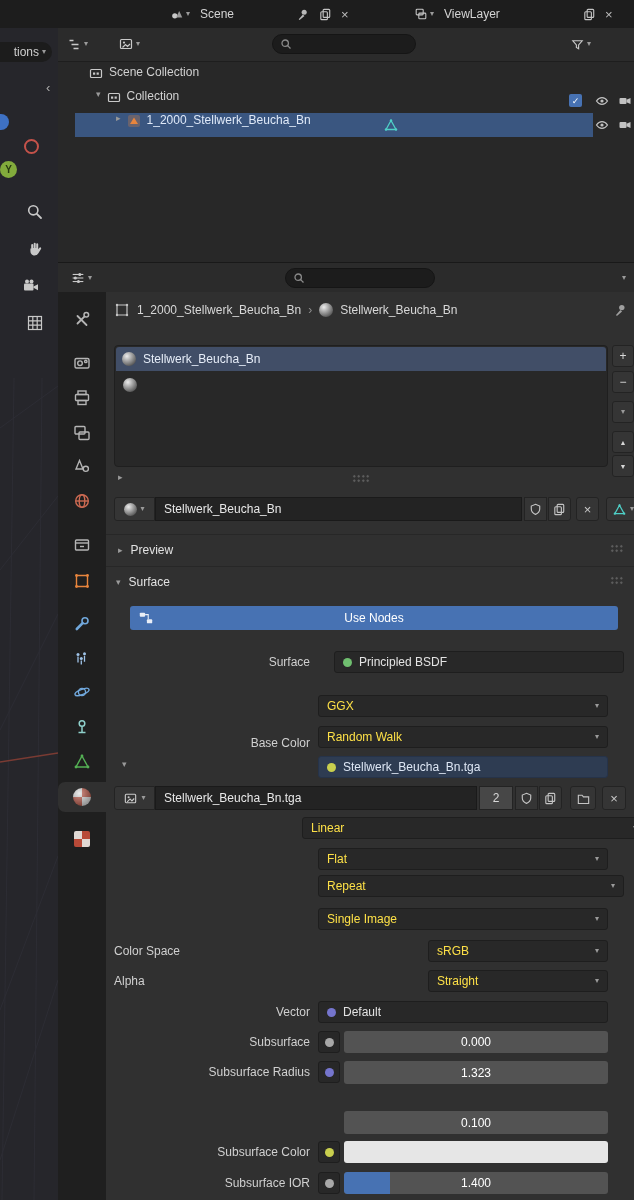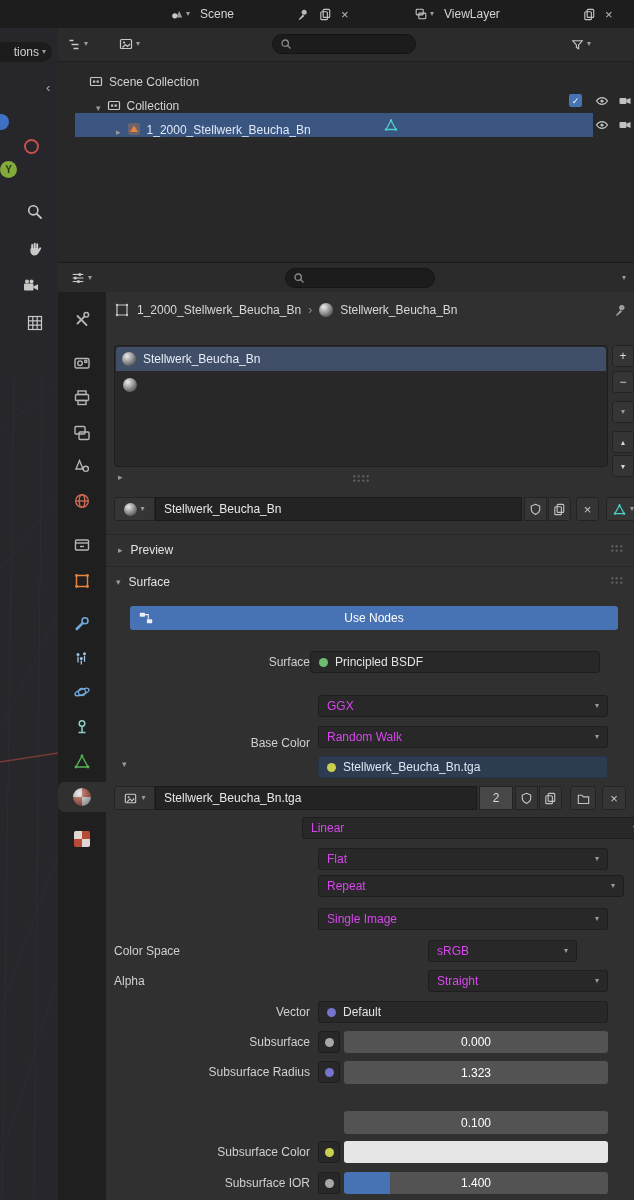--- a/index.html
+++ b/index.html
@@ -18,33 +18,33 @@
 
   
   .vp{left:0;top:28px;width:58px;height:1172px;background:#26262b;overflow:hidden}
   .pill{position:absolute;background:#1c1c1c;border-radius:10px;display:flex;align-items:center;justify-content:flex-end;gap:3px;padding:0 6px;height:20px;color:#cfcfcf}
   .gball{position:absolute;border-radius:50%;display:flex;align-items:center;justify-content:center}
 
   
   .outliner{left:58px;top:28px;width:576px;height:234px;background:#282828;overflow:hidden}
   .ehdr{position:absolute;left:0;top:0;width:100%;height:33px;background:#2b2b2b;border-bottom:1px solid #1e1e1e}
   .search{position:absolute;height:20px;background:#1c1c1c;border:1px solid #151515;border-radius:10px;display:flex;align-items:center;gap:5px;padding:0 7px;box-sizing:border-box}
-  .orow{position:absolute;height:24px;display:flex;align-items:flex-end;gap:5px;color:#d1d1d1}
+  .orow{position:absolute;height:24px;display:flex;align-items:flex-start;gap:5px;color:#d1d1d1}
   .rowhl{position:absolute;background:#3a5680}
   .chk{position:absolute;width:13px;height:13px;background:#4772b3;border-radius:2px;color:#fff;font-size:9px;font-weight:bold;display:flex;align-items:center;justify-content:center}
 
   .phdr{left:58px;top:262px;width:576px;height:30px;background:#2b2b2b;border-top:1px solid #191919;border-bottom:1px solid #262626}
   .tabcol{left:58px;top:292px;width:48px;height:908px;background:#1f1f1f}
   .tab{position:absolute;left:0;width:48px;height:30px;display:flex;align-items:center;justify-content:center}
   .tab.active{background:#303030;border-radius:7px 0 0 7px}
   .pmain{left:106px;top:292px;width:528px;height:908px;background:#303030;overflow:hidden}
 
   
   .sel{position:absolute;height:22px;background:#282828;border:1px solid #1e1e1e;border-radius:3px;display:flex;align-items:center;justify-content:space-between;padding:0 8px;box-sizing:border-box}
-  .sel .t{color:#d946ef}
+  .sel .t{color:#fde047}
   .ptr{position:absolute;height:22px;background:#282828;border:1px solid #1e1e1e;border-radius:3px;display:flex;align-items:center;gap:7px;padding:0 8px;box-sizing:border-box;color:#e3e3e3}
   .ptr.link{background:#2e3c52;border-color:#263349;color:#dde6f4}
   .nfield{position:absolute;height:22px;background:#535353;border-radius:3px;display:flex;align-items:center;justify-content:center;color:#fff;overflow:hidden}
   .fill{position:absolute;left:0;top:0;bottom:0;background:#4772b3;border-radius:3px 0 0 3px}
   .nval{position:relative;z-index:1}
   .dotbox{position:absolute;width:22px;height:22px;background:#282828;border:1px solid #1e1e1e;border-radius:3px;display:flex;align-items:center;justify-content:center;box-sizing:border-box}
   .dot{width:9px;height:9px;border-radius:50%}
   .rlabel{position:absolute;left:0;width:204px;text-align:right;line-height:22px;color:#d0d0d0}
   .llabel{position:absolute;line-height:22px;color:#d0d0d0}
   .sq{position:absolute;display:flex;align-items:center;justify-content:center;background:#353535;border:1px solid #232323;box-sizing:border-box;color:#d8d8d8}
@@ -517,21 +517,21 @@
           <g fill="#e9eef7">
             <rect x="2" y="3" width="6" height="4.5" rx="1"></rect>
             <rect x="10" y="10.5" width="6" height="4.5" rx="1"></rect>
           </g>
           <path d="M8 5.2h3.5v5.3" stroke="#e9eef7" fill="none" stroke-width="1.2"></path>
         </svg>
       <span>Use Nodes</span>
     </div>
 
     <span class="rlabel" style="top:359px">Surface</span>
-    <div class="ptr" style="left:204px;top:359px;width:290px">
+    <div class="ptr" style="left:228px;top:359px;width:290px">
       <span class="dot" style="background:#6fbe6f"></span>
       <span>Principled BSDF</span>
     </div>
 
     <div class="sel" style="left:212px;top:403px;width:290px">
       <span class="t">GGX</span>
       <span class="arw">▾</span>
     </div>
     <div class="sel" style="left:212px;top:434px;width:290px">
       <span class="t">Random Walk</span>
@@ -594,21 +594,21 @@
     <div class="sel" style="left:212px;top:583px;width:306px">
       <span class="t">Repeat</span>
       <span class="arw">▾</span>
     </div>
     <div class="sel" style="left:212px;top:616px;width:290px">
       <span class="t">Single Image</span>
       <span class="arw">▾</span>
     </div>
 
     <span class="llabel" style="left:8px;top:648px">Color Space</span>
-    <div class="sel" style="left:322px;top:648px;width:149px">
+    <div class="sel" style="left:322px;top:648px;width:180px">
       <span class="t">sRGB</span>
       <span class="arw">▾</span>
     </div>
     <span class="llabel" style="left:8px;top:678px">Alpha</span>
     <div class="sel" style="left:322px;top:678px;width:180px">
       <span class="t">Straight</span>
       <span class="arw">▾</span>
     </div>
 
     <span class="rlabel" style="top:709px">Vector</span>

